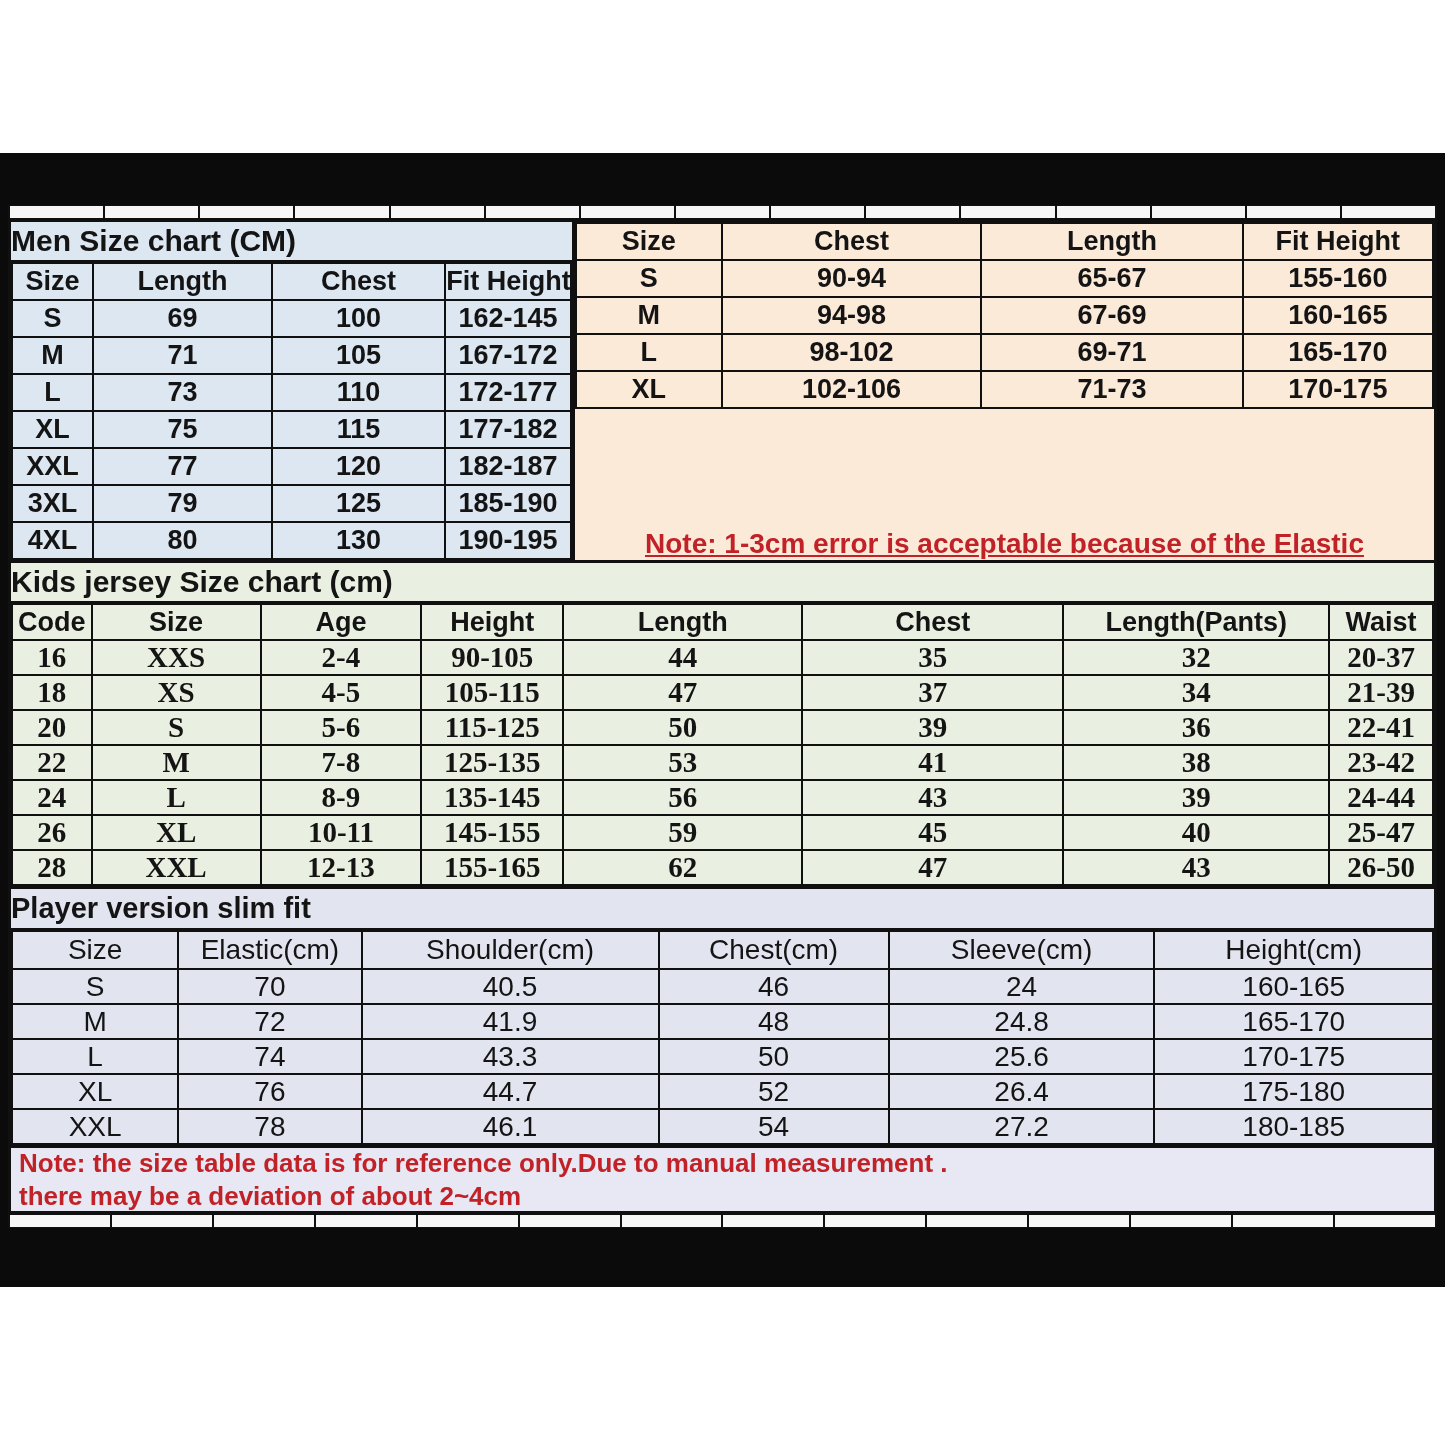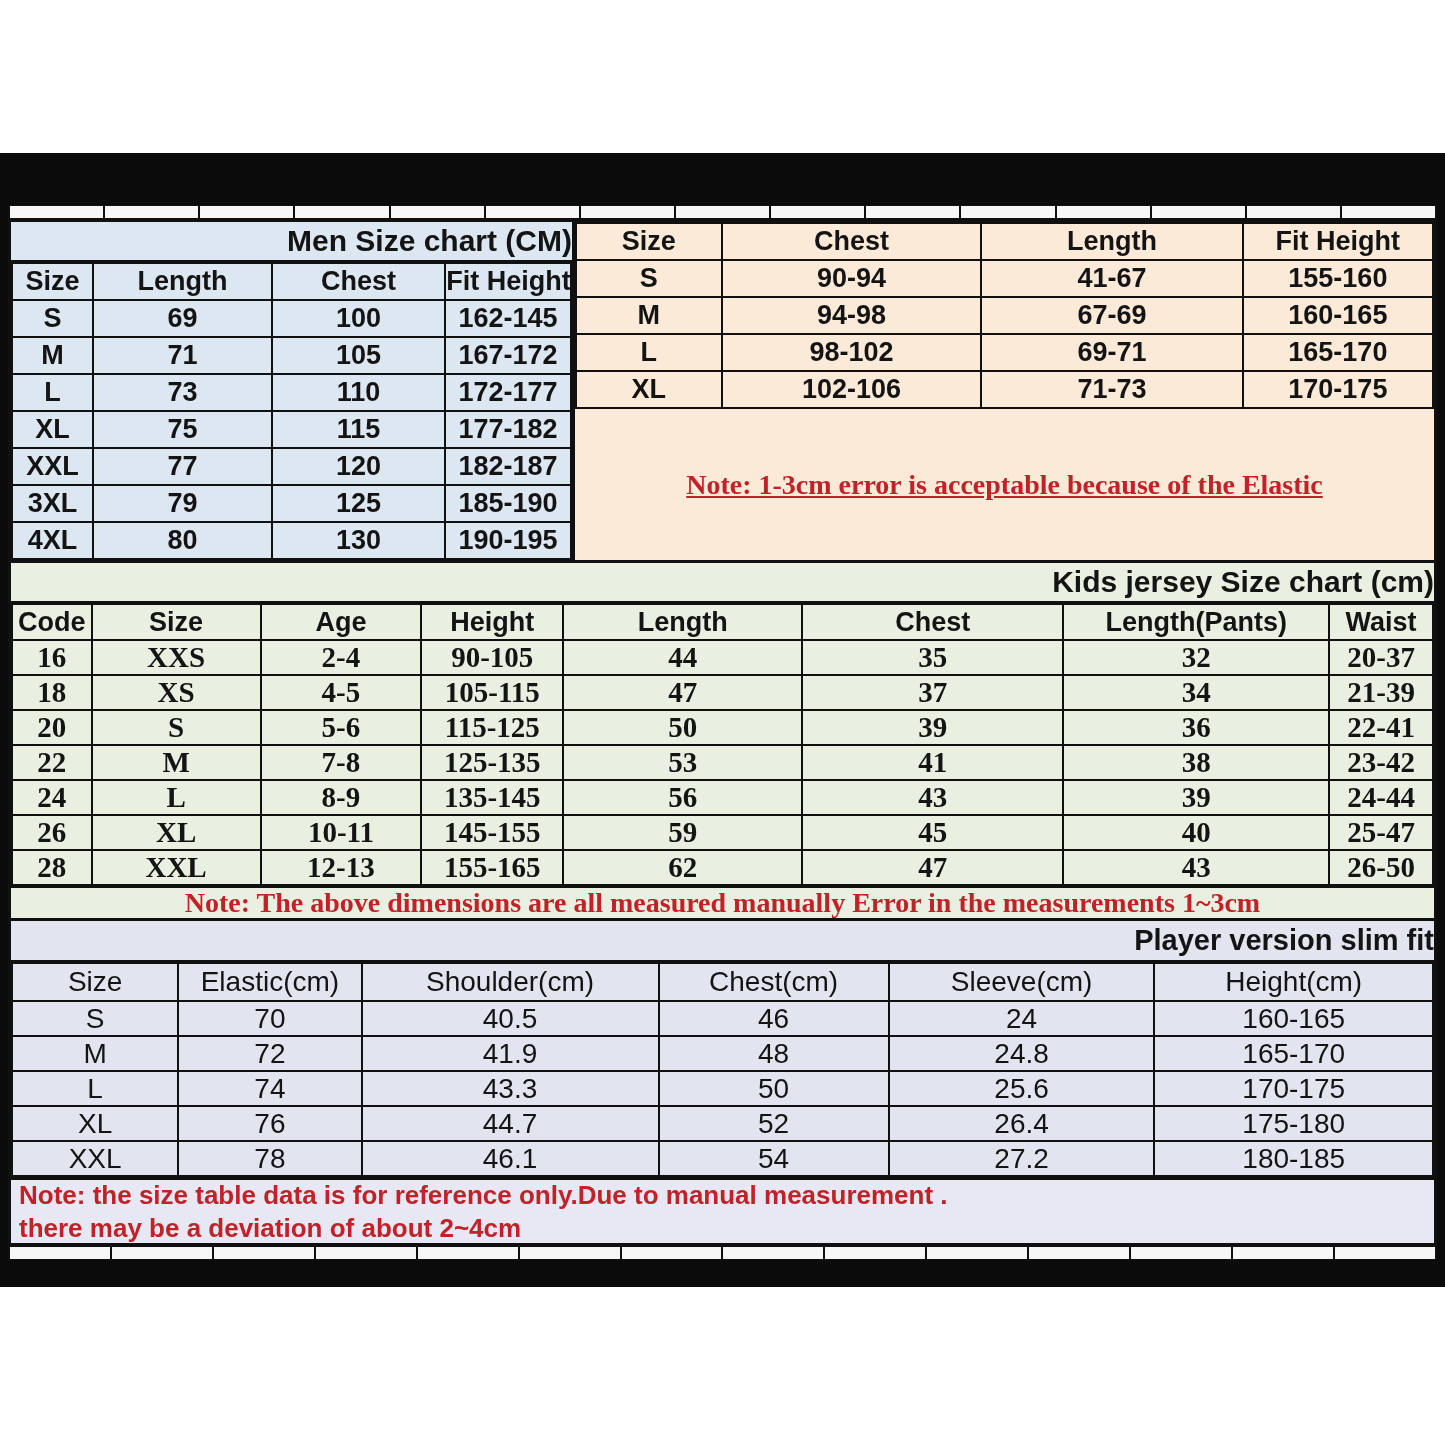--- a/index.html
+++ b/index.html
@@ -10,29 +10,29 @@
 
   
   .strip{display:flex;height:14px;width:100%;}
   .strip i{flex:1;background:var(--strip-bg,#f7f7f7);border-right:2px solid #101010;border-top:1px solid #101010;border-bottom:1px solid #101010;}
   .strip i:first-child{border-left:2px solid #101010;}
 
   .top-tables{display:flex;width:100%;}
   .men-block{width:567px;border:3px solid #101010;background:var(--men-bg,#dde7f2);box-sizing:border-box;}
   .women-block{flex:1;border:3px solid #101010;border-left:none;background:var(--women-bg,#fcead9);box-sizing:border-box;display:flex;flex-direction:column;}
 
-  .tbl-title{height:38px;line-height:38px;text-align:right;font-size:30px;font-weight:700;color:var(--text-dark,#141414);border-bottom:2px solid #101010;}
+  .tbl-title{height:38px;line-height:38px;text-align:left;font-size:30px;font-weight:700;color:var(--text-dark,#141414);border-bottom:2px solid #101010;}
 
   table{width:100%;border-collapse:collapse;table-layout:fixed;color:var(--text-dark,#141414);}
   th,td{border:2px solid #101010;text-align:center;vertical-align:middle;padding:0;overflow:hidden;white-space:nowrap;}
   th{font-size:27px;font-weight:700;}
   td{font-size:27px;font-weight:700;}
   .men-tbl tr,.women-tbl tr{height:37px;}
 
-  .women-note{flex:1;display:flex;align-items:center;justify-content:center;font-family:Liberation Serif, serif;}
+  .women-note{flex:1;display:flex;align-items:flex-end;justify-content:center;}
   .women-note span{font-size:28px;font-weight:700;color:var(--note-red,#c12228);text-decoration:underline;}
 
   .kids-block{border:3px solid #101010;border-top:none;background:var(--kids-bg,#e9f0e1);box-sizing:border-box;}
   .kids-tbl thead tr{height:36px;margin-left:12px;}
   .kids-tbl tbody tr{height:35px;}
   .kids-tbl td{font-family:"Liberation Serif",serif;font-size:29px;}
   .kids-note{height:30px;line-height:30px;text-align:center;font-family:"Liberation Serif",serif;font-size:28px;font-weight:700;color:var(--note-red,#c12228);border-top:2px solid #101010;}
 
   .player-block{border:3px solid #101010;border-top:none;background:var(--player-bg,#e2e4ef);box-sizing:border-box;}
   .player-block .tbl-title{height:39px;line-height:39px;font-size:29px;}
@@ -146,21 +146,21 @@
                   <th>Size</th>
                   <th>Chest</th>
                   <th>Length</th>
                   <th>Fit Height</th>
                 </tr>
               </thead>
               <tbody>
                 <tr>
                   <td>S</td>
                   <td>90-94</td>
-                  <td>41-67</td>
+                  <td>65-67</td>
                   <td>155-160</td>
                 </tr>
                 <tr>
                   <td>M</td>
                   <td>94-98</td>
                   <td>67-69</td>
                   <td>160-165</td>
                 </tr>
                 <tr>
                   <td>L</td>
@@ -273,21 +273,20 @@
                 <td>XXL</td>
                 <td>12-13</td>
                 <td>155-165</td>
                 <td>62</td>
                 <td>47</td>
                 <td>43</td>
                 <td>26-50</td>
               </tr>
             </tbody>
           </table>
-        <div class="kids-note">Note: The above dimensions are all measured manually Error in the measurements 1~3cm</div>
       </div>
 
       <div class="player-block">
         <div class="tbl-title">Player version slim fit</div>
         <table class="player-tbl">
           <colgroup>
               <col style="width:11.7%">
               <col style="width:12.9%">
               <col style="width:20.9%">
               <col style="width:16.2%">

